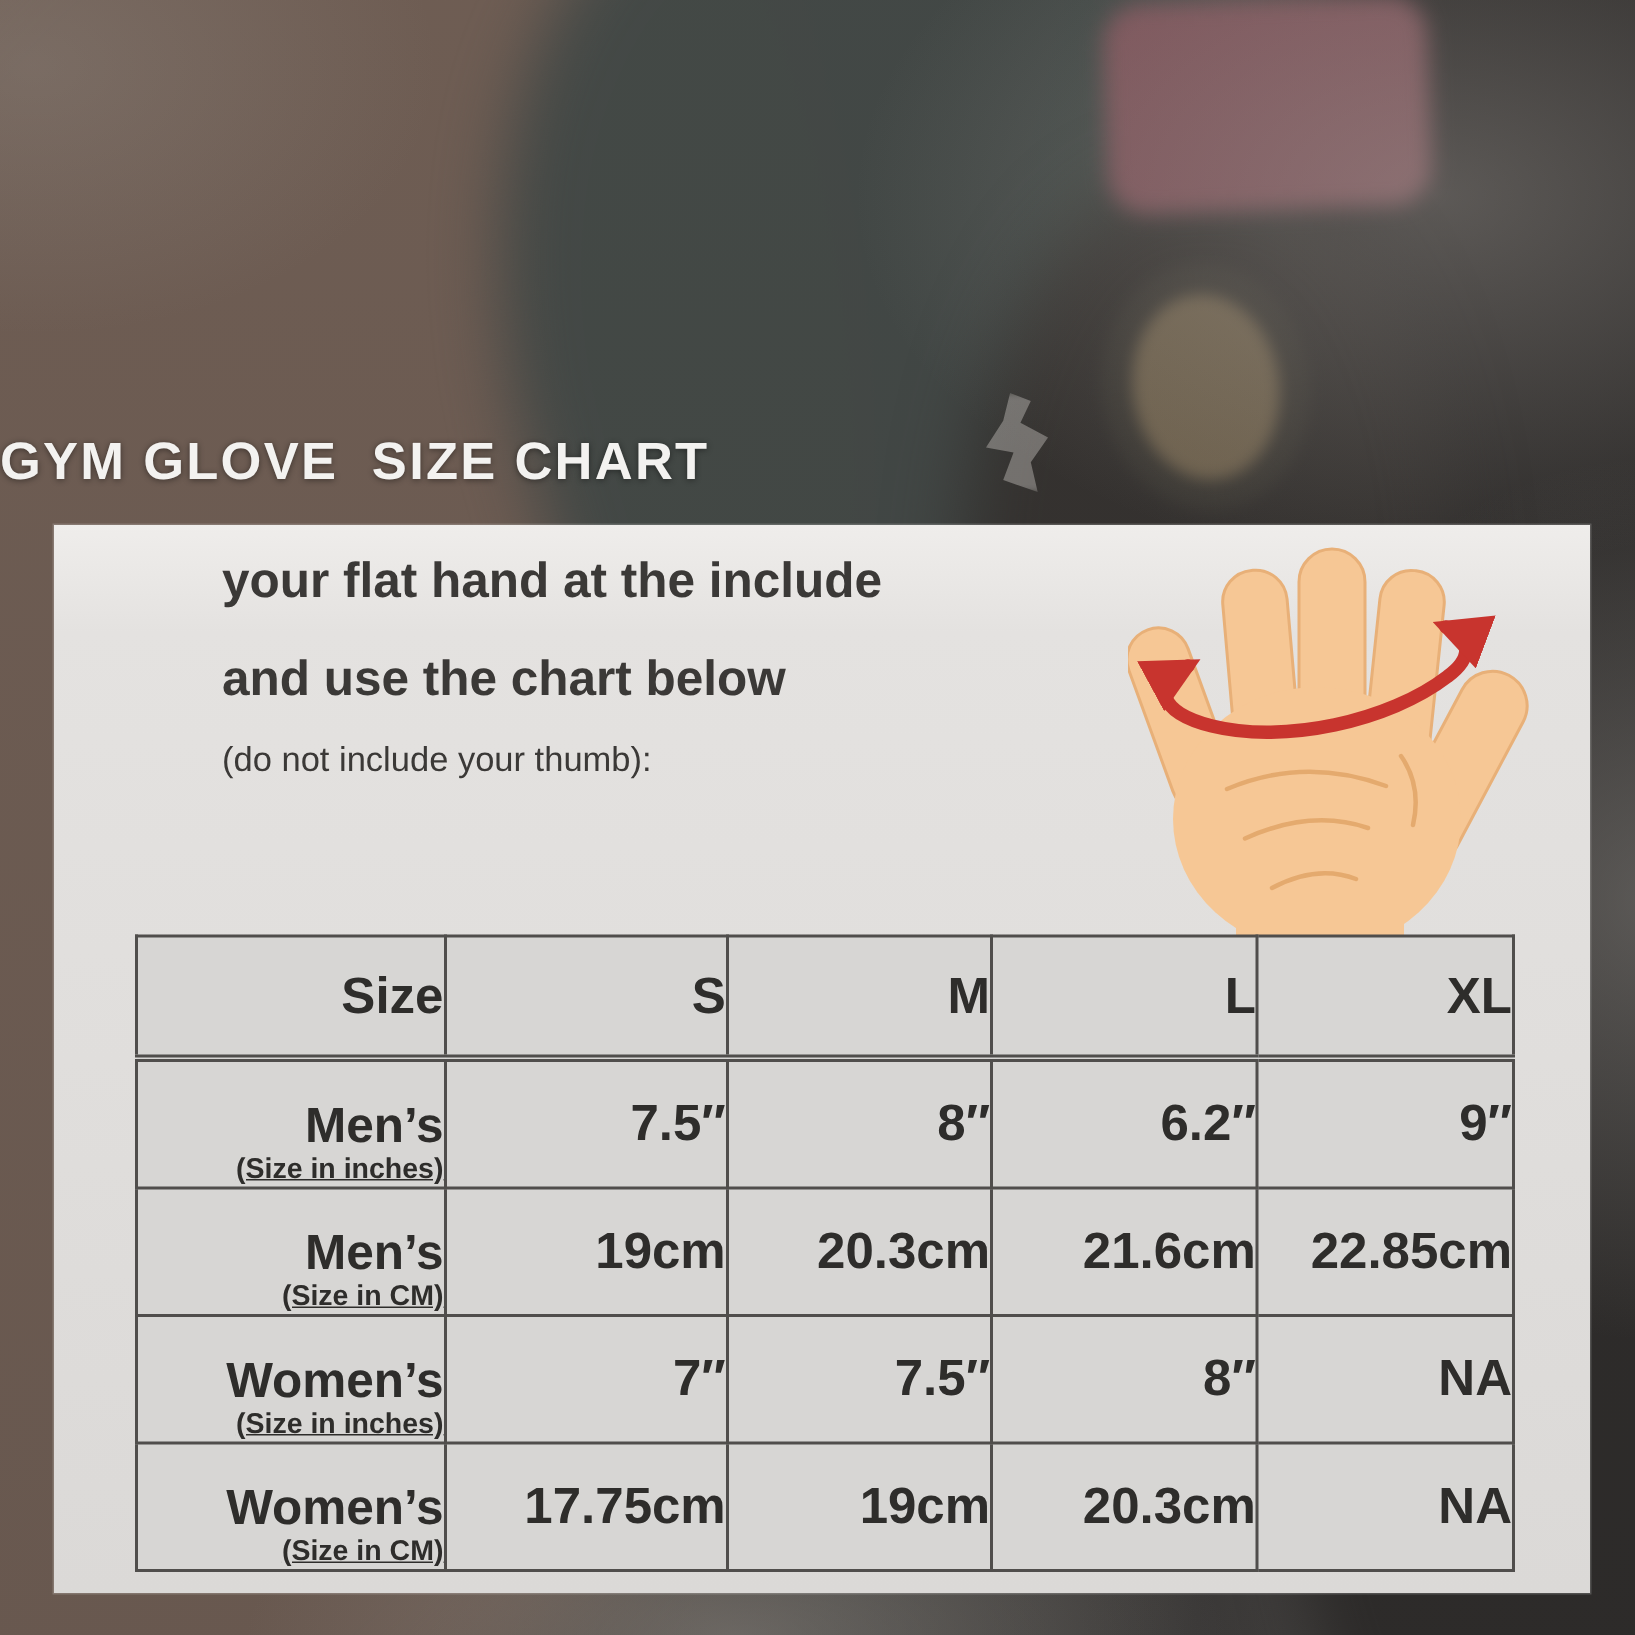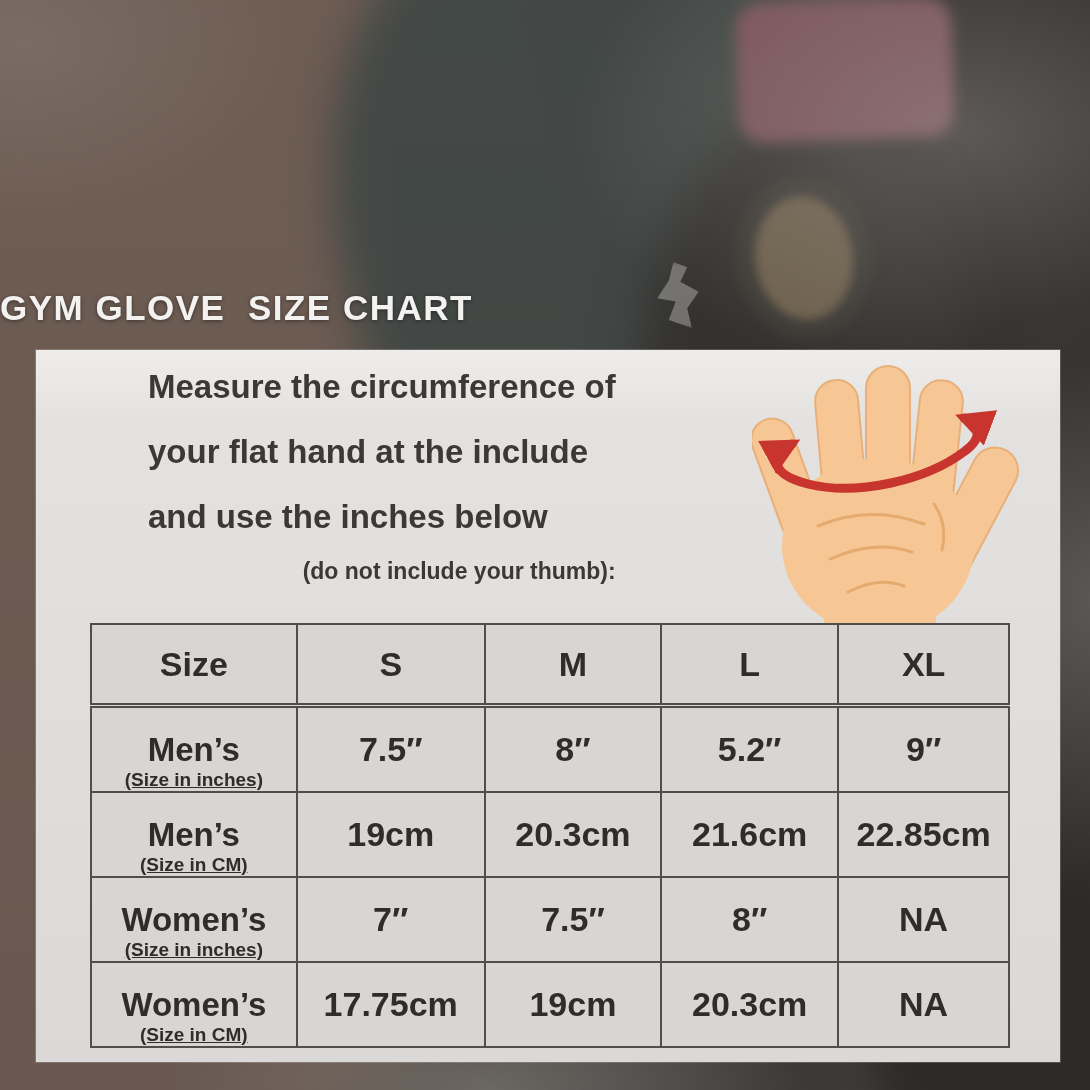--- a/index.html
+++ b/index.html
@@ -65,32 +65,32 @@
   .info-panel{
     position:absolute;left:36px;top:350px;width:1024px;height:712px;
     background:linear-gradient(180deg,#efedeb 0%,#e4e2e0 10%,#dbd9d7 100%);
     box-shadow:0 0 0 1px rgba(255,255,255,.18);
   }
   .instructions{position:absolute;left:112px;top:4px;}
   .instruction-line{
     font-size:33px;font-weight:bold;color:#3b3937;line-height:65px;white-space:nowrap;
   }
   .thumb-note{
-    font-size:23px;font-weight:bold;color:#3b3937;line-height:40px;margin-top:2px;text-align:right;
+    font-size:23px;font-weight:normal;color:#3b3937;line-height:40px;margin-top:2px;
   }
   
   .hand-illustration{position:absolute;left:716px;top:4px;width:272px;height:272px;}
   
   .size-table{
     position:absolute;left:54px;top:273px;width:920px;height:414px;
     border-collapse:collapse;table-layout:fixed;
   }
   .size-table th,.size-table td{
     border:2px solid #504e4c;background:#d7d6d4;
-    text-align:center;vertical-align:middle;padding:0;
+    text-align:right;vertical-align:middle;padding:0;
     color:#2e2d2b;
   }
   .size-table thead th{height:78px;font-size:34px;font-weight:bold;border-bottom:5px double #504e4c;}
   .size-table tbody td{height:83px;font-size:34px;font-weight:bold;}
   .row-label{display:block;font-size:33px;font-weight:bold;line-height:34px;margin-top:24px;}
   .row-sublabel{display:block;font-size:19px;font-weight:bold;line-height:22px;margin-top:2px;text-decoration:underline;}
 </style>
 </head>
 <body>
 
@@ -106,23 +106,22 @@
     <div class="glove-pad-oval"></div>
     <div class="glove-logo-glyph"></div>
     <div class="fog-overlay"></div>
   </div>
 
   <div class="page-title">GYM GLOVE  SIZE CHART</div>
 
   <div class="info-panel">
 
     <div class="instructions">
-      <div class="instruction-line">Measure the circumference of</div>
       <div class="instruction-line">your flat hand at the include</div>
-      <div class="instruction-line">and use the inches below</div>
+      <div class="instruction-line">and use the chart below</div>
       <div class="thumb-note">(do not include your thumb):</div>
     </div>
 
     <svg class="hand-illustration" viewBox="0 0 272 272" xmlns="http://www.w3.org/2000/svg">
       <defs>
         <marker id="ah" viewBox="0 0 10 10" refX="7.5" refY="5" markerWidth="4.2" markerHeight="4.2" orient="auto">
           <path d="M0,0 L10,5 L0,10 z" fill="#c8342e"></path>
         </marker>
         <marker id="ahs" viewBox="0 0 10 10" refX="7.5" refY="5" markerWidth="4.2" markerHeight="4.2" orient="auto-start-reverse">
           <path d="M0,0 L10,5 L0,10 z" fill="#c8342e"></path>
@@ -175,21 +174,21 @@
         </tr>
       </thead>
       <tbody>
         <tr>
           <td>
             <span class="row-label">Men’s</span>
             <span class="row-sublabel">(Size in inches)</span>
           </td>
           <td>7.5″</td>
           <td>8″</td>
-          <td>5.2″</td>
+          <td>6.2″</td>
           <td>9″</td>
         </tr>
         <tr>
           <td>
             <span class="row-label">Men’s</span>
             <span class="row-sublabel">(Size in CM)</span>
           </td>
           <td>19cm</td>
           <td>20.3cm</td>
           <td>21.6cm</td>

